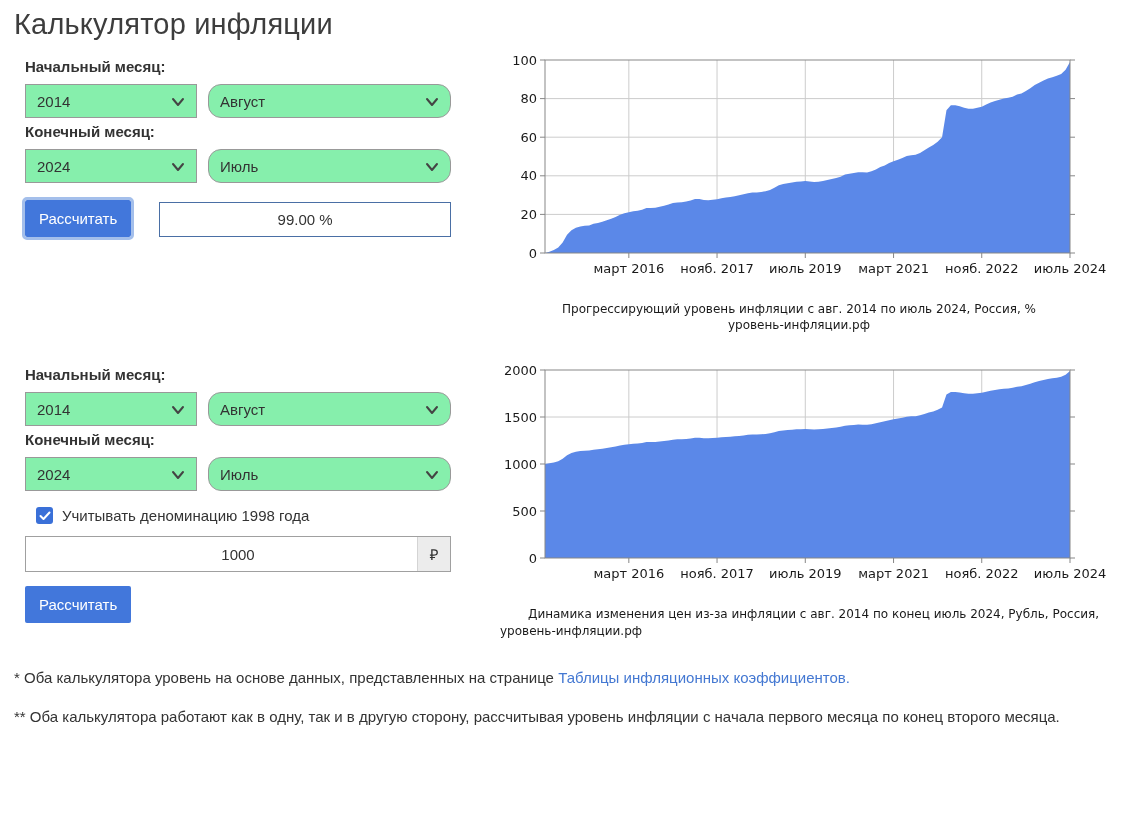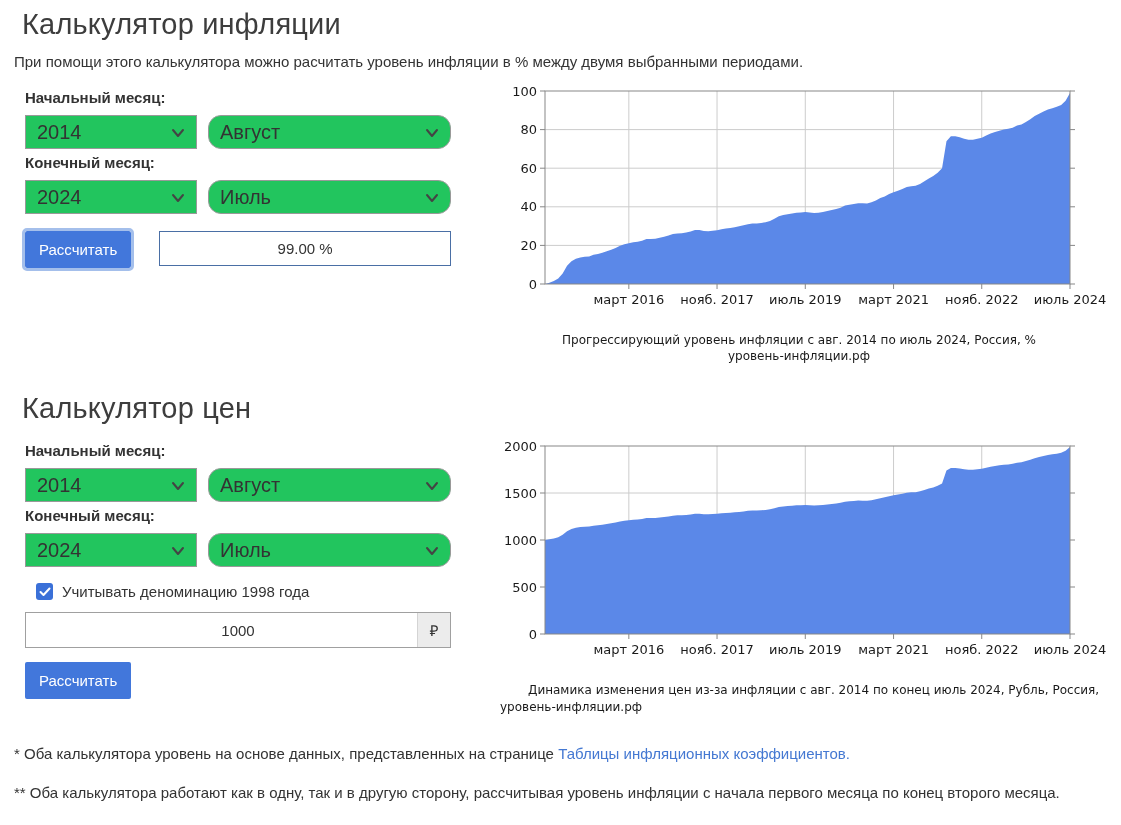--- a/index.html
+++ b/index.html
@@ -9,58 +9,58 @@
     font-family: "Liberation Sans", sans-serif;
     color: #333;
     width: 1121px;
   }
   .page { padding: 6px 0 20px 14px; }
 
   h1.sec-title {
     font-size: 29px;
     font-weight: 300;
     color: #3d3d3d;
-    margin: 2px 0 12px 8px;
+    margin: 2px 0 12px 0;
     letter-spacing: 0.2px;
   }
   p.sec-desc {
     font-size: 15px;
     color: #333;
     margin: 0 0 14px 0;
   }
   .calc-section { display: flex; align-items: flex-start; }
   .left-col { width: 451px; flex-shrink: 0; }
   .right-col { margin-left: 35px; }
 
   .form-wrap { margin-left: 11px; width: 426px; }
   .field-label { font-size: 15px; color: #333; margin: 5px 0 9px 0; font-weight: bold; }
 
   .select-row { display: flex; gap: 11px; }
   .sel {
     position: relative;
     height: 34px;
     border: 1px solid #999;
-    background: #22c55e;
+    background: #86efac;
     display: flex;
     align-items: center;
     padding: 0 30px 0 11px;
-    font-size: 20px;
+    font-size: 15px;
     color: #333;
     cursor: default;
   }
   .sel.year { width: 172px; }
   .sel.month { flex: 1; border-radius: 13px; }
   .sel .chev {
     position: absolute;
     right: 11px; top: 50%;
     margin-top: -5px;
     width: 14px; height: 12px;
   }
 
-  .action-row { display: flex; align-items: flex-start; margin-top: 17px; }
+  .action-row { display: flex; align-items: flex-end; margin-top: 17px; }
   .btn-calc {
     background: #4277db;
     color: #fff;
     font-size: 15px;
     font-family: "Liberation Sans", sans-serif;
     border: none;
     border-radius: 2px;
     height: 37px;
     padding: 0 14px;
     min-width: 101px;
@@ -133,21 +133,20 @@
     fill: #1a1a1a;
   }
 </style>
 </head>
 <body>
 
 <div class="page">
 
   <section>
     <h1 class="sec-title">Калькулятор инфляции</h1>
-    <p class="sec-desc">При помощи этого калькулятора можно расчитать уровень инфляции в % между двумя выбранными периодами.</p>
 
     <div class="calc-section">
       <div class="left-col">
         <div class="form-wrap">
           <div class="field-label">Начальный месяц:</div>
           <div class="select-row">
             <div class="sel year">
               <span>2014</span>
               <svg class="chev" viewBox="0 0 14 12">
                   <polyline points="2,3 7,9 12,3" fill="none" stroke="#444" stroke-width="2" stroke-linecap="round" stroke-linejoin="round"></polyline>
@@ -232,21 +231,20 @@
           <div class="chart-caption centered">
             <div>Прогрессирующий уровень инфляции с авг. 2014 по июль 2024, Россия, %</div>
             <div>уровень-инфляции.рф</div>
           </div>
         </div>
       </div>
     </div>
   </section>
 
   <section style="margin-top: 28px;">
-    <h1 class="sec-title">Калькулятор цен</h1>
 
     <div class="calc-section">
       <div class="left-col">
         <div class="form-wrap">
           <div class="field-label">Начальный месяц:</div>
           <div class="select-row">
             <div class="sel year">
               <span>2014</span>
               <svg class="chev" viewBox="0 0 14 12">
                   <polyline points="2,3 7,9 12,3" fill="none" stroke="#444" stroke-width="2" stroke-linecap="round" stroke-linejoin="round"></polyline>

